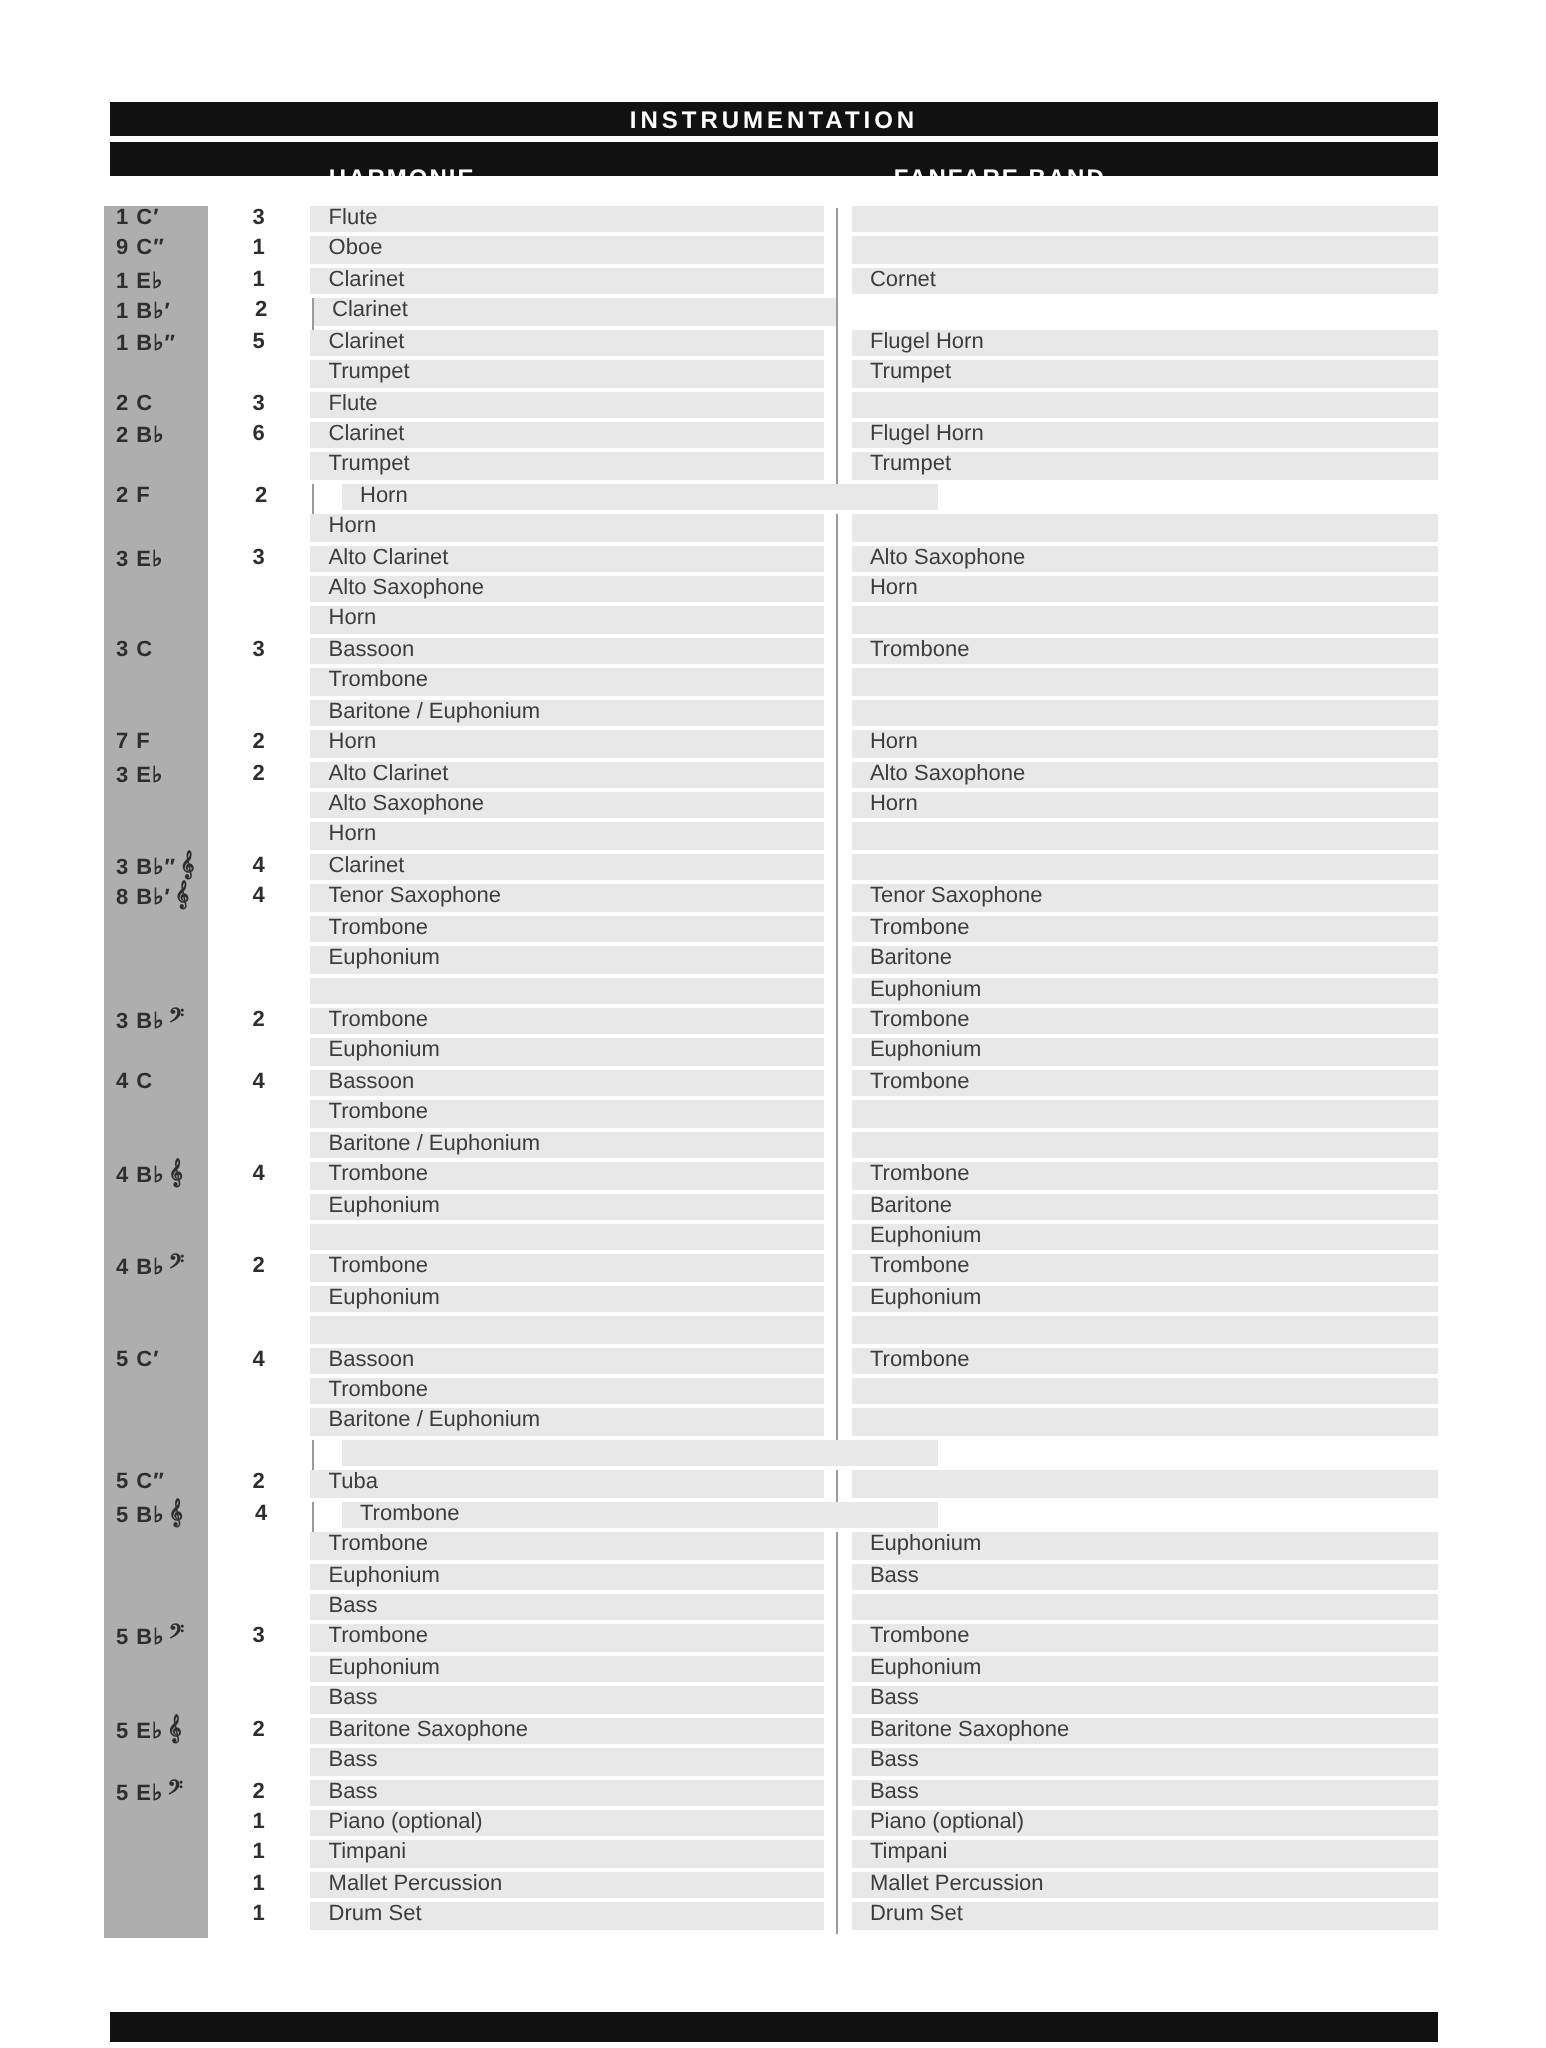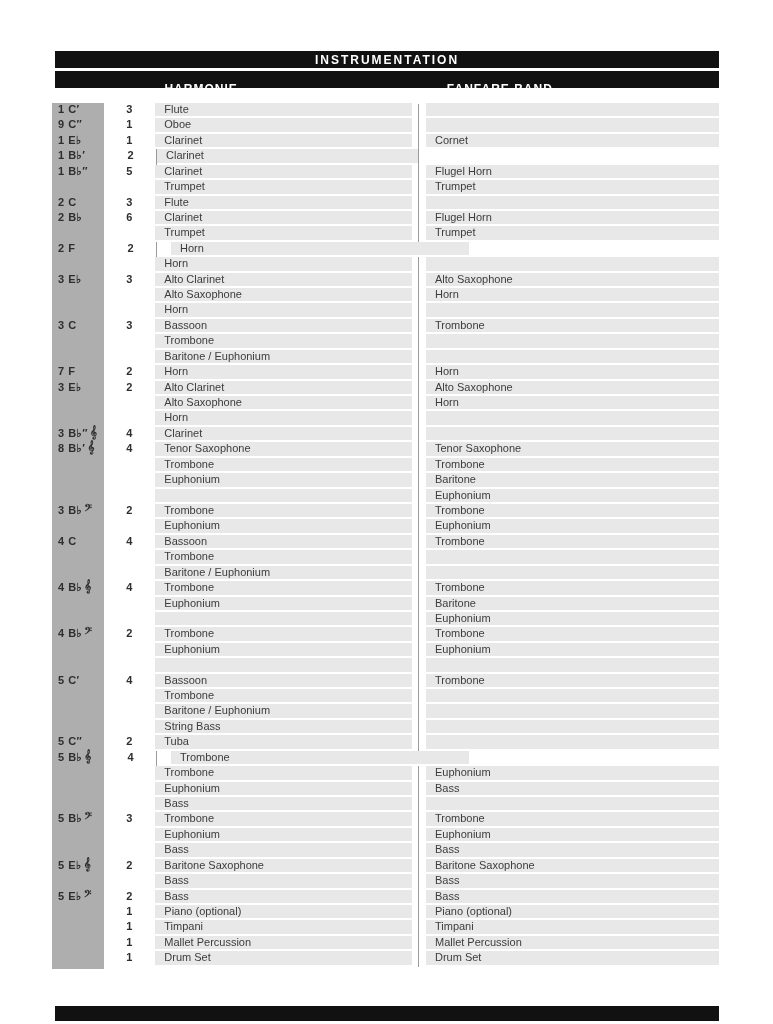--- a/index.html
+++ b/index.html
@@ -341,21 +341,20 @@
     </div>
     <div class="row">
       <div class="cell kc"></div>
       <div class="cell cc"></div>
       <div class="cell hc">Baritone / Euphonium</div>
       <div class="cell fc"></div>
     </div>
     <div class="row">
       <div class="cell kc"></div>
       <div class="cell cc"></div>
-      <div class="cell hc">String Bass</div>
       <div class="cell fc"></div>
     </div>
     <div class="row">
       <div class="cell kc">
         <span class="klabel">5 C″</span>
       </div>
       <div class="cell cc">2</div>
       <div class="cell hc">Tuba</div>
       <div class="cell fc"></div>
     </div>

